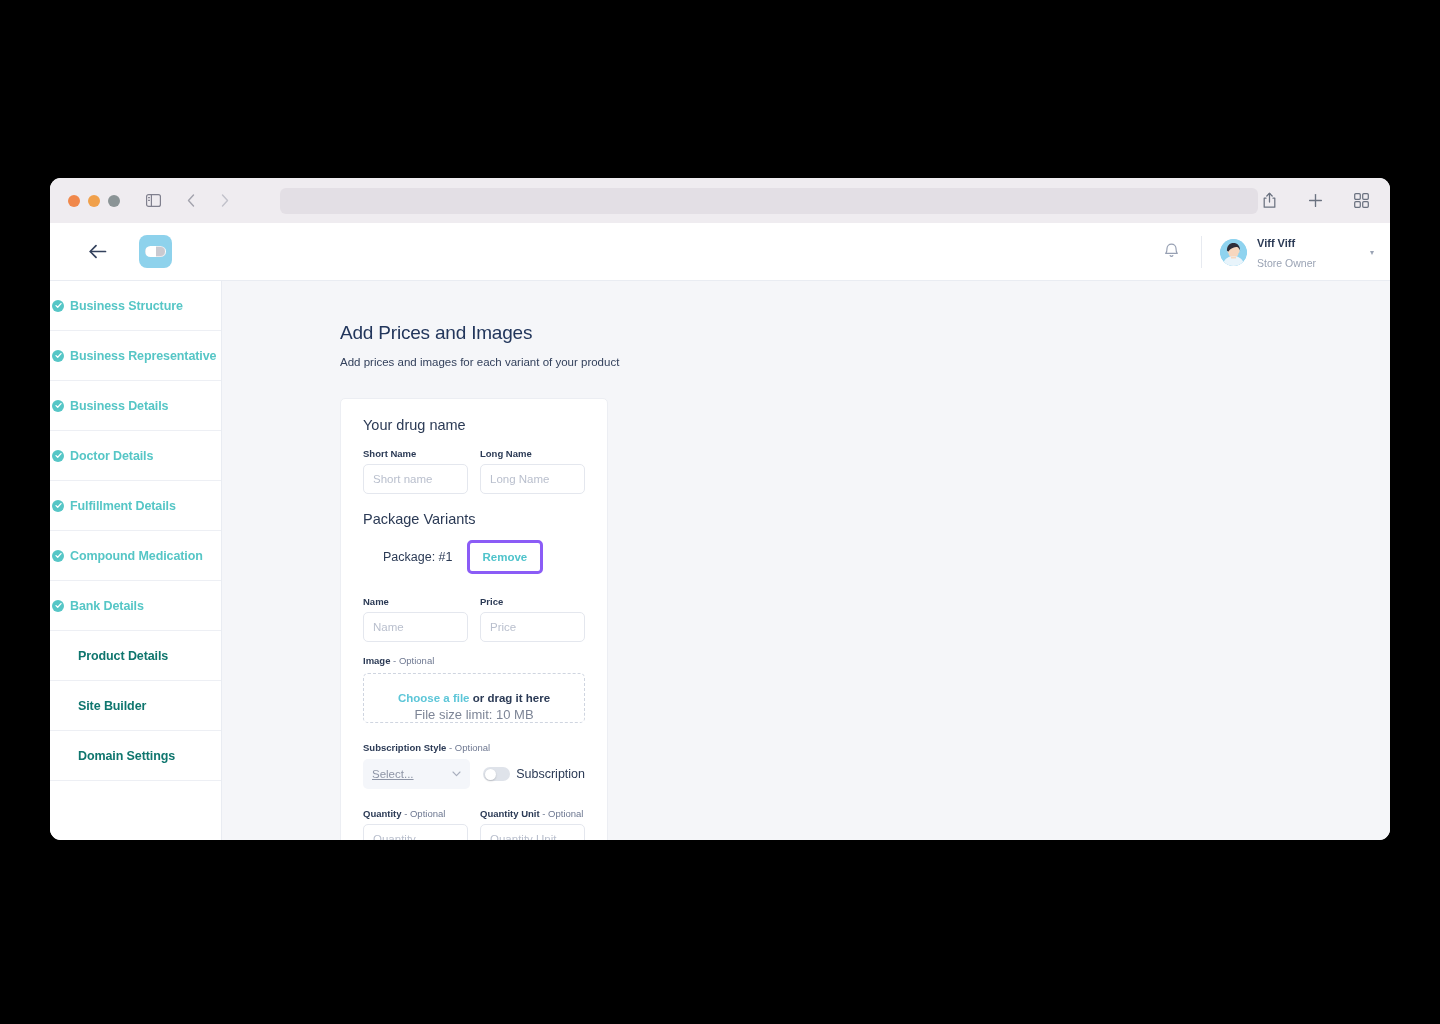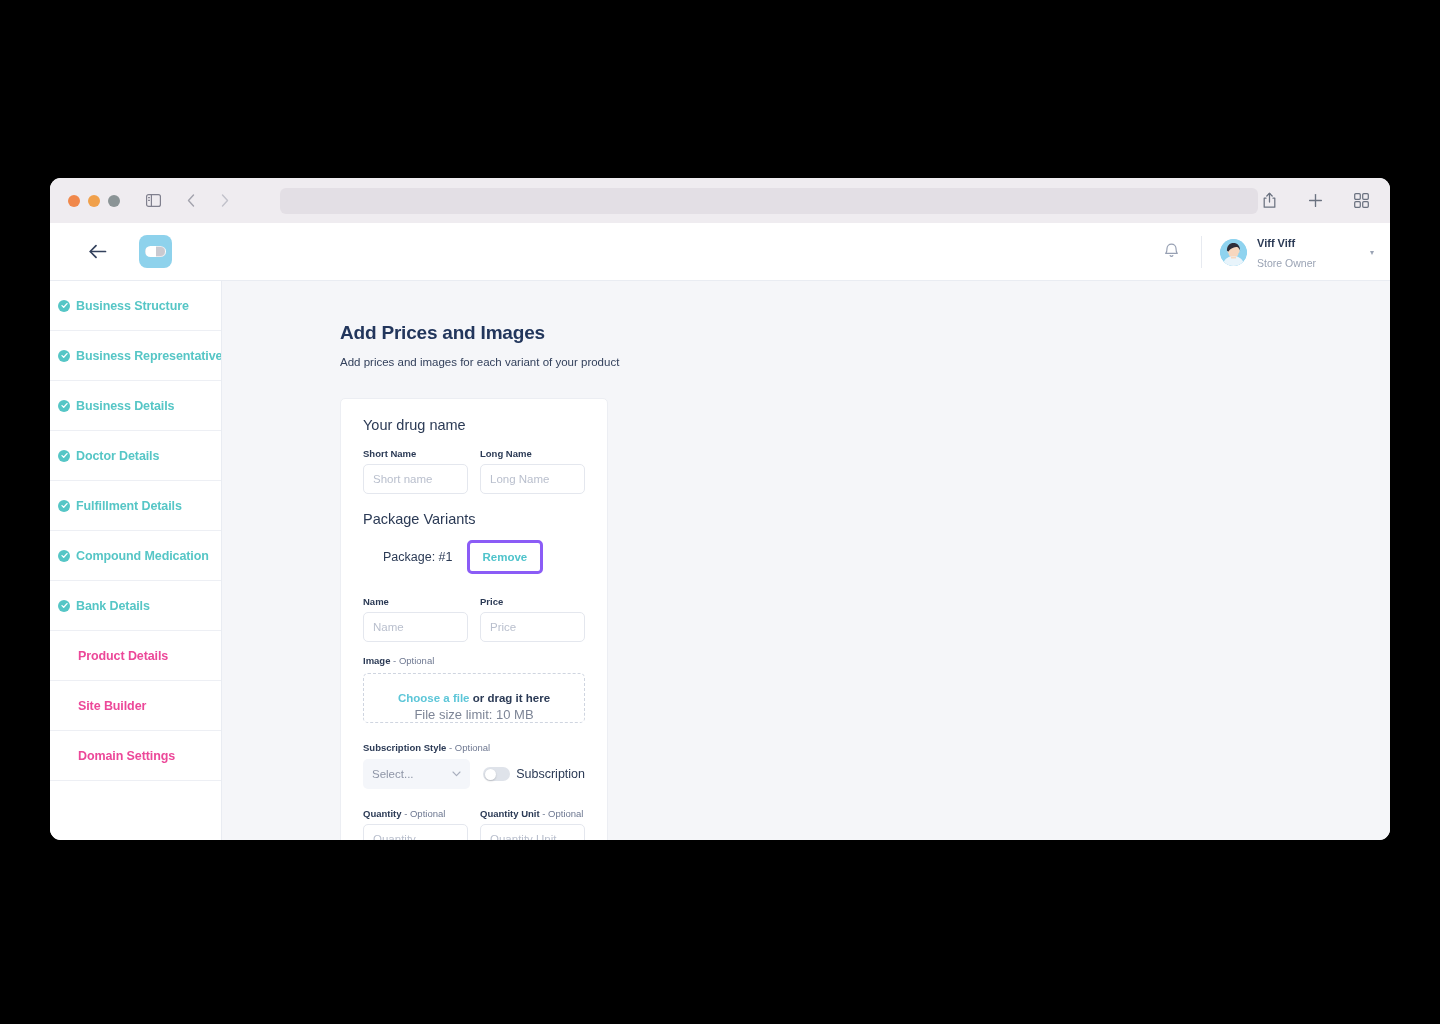--- a/index.html
+++ b/index.html
@@ -108,47 +108,47 @@
   .sidenav {
     width: 172px;
     background: #ffffff;
     border-right: 1px solid #e9ecf2;
     flex: none;
     overflow: hidden;
   }
   .nav-item {
     height: 50px;
     display: flex; align-items: center;
-    padding-left: 8px;
+    padding-left: 2px;
     border-bottom: 1px solid #edeff4;
     font-size: 12.5px;
     font-weight: bold;
     letter-spacing: -0.1px;
     white-space: nowrap;
   }
   .nav-item .check {
     width: 12px; height: 12px; border-radius: 50%;
     background: #56c6c6; flex: none; margin-right: 6px;
     display: flex; align-items: center; justify-content: center;
   }
   .nav-item .check svg { display:block; }
   .nav-item.done .nav-label { color: #56c6c6; }
   .nav-item.todo { padding-left: 28px; }
-  .nav-item.todo .nav-label { color: #ec4899; }
+  .nav-item.todo .nav-label { color: #0f766e; }
 
   .content {
     flex: 1;
     background: #f5f6f9;
     overflow: hidden;
     position: relative;
   }
   .page-title {
     margin: 41px 0 0 118px;
     font-size: 19px;
-    font-weight: bold;
+    font-weight: normal;
     color: #22365c;
     letter-spacing: -0.2px;
   }
   .page-sub {
     margin: 12px 8px 0 118px;
     font-size: 11.5px;
     color: #33415c;
   }
 
   .card {
@@ -226,20 +226,21 @@
     width: 147px; height: 30px;
     border: none;
     background: #f4f6fa;
     border-radius: 5px;
     padding: 0 9px;
     font-size: 11.5px;
     color: #8e95a6;
     font-family: "Liberation Sans", sans-serif;
     display: flex; align-items: center; justify-content: space-between;
     cursor: pointer;
+    text-decoration: underline;
   }
   .sel .chv { font-size: 9px; color: #a8aebd; }
 
   .toggle-wrap { display: flex; align-items: center; gap: 6px; }
   .toggle {
     width: 27px; height: 14px; border-radius: 8px;
     background: #dfe3ea; position: relative; cursor: pointer;
   }
   .toggle .knob {
     position: absolute; left: 1.5px; top: 1.5px;

